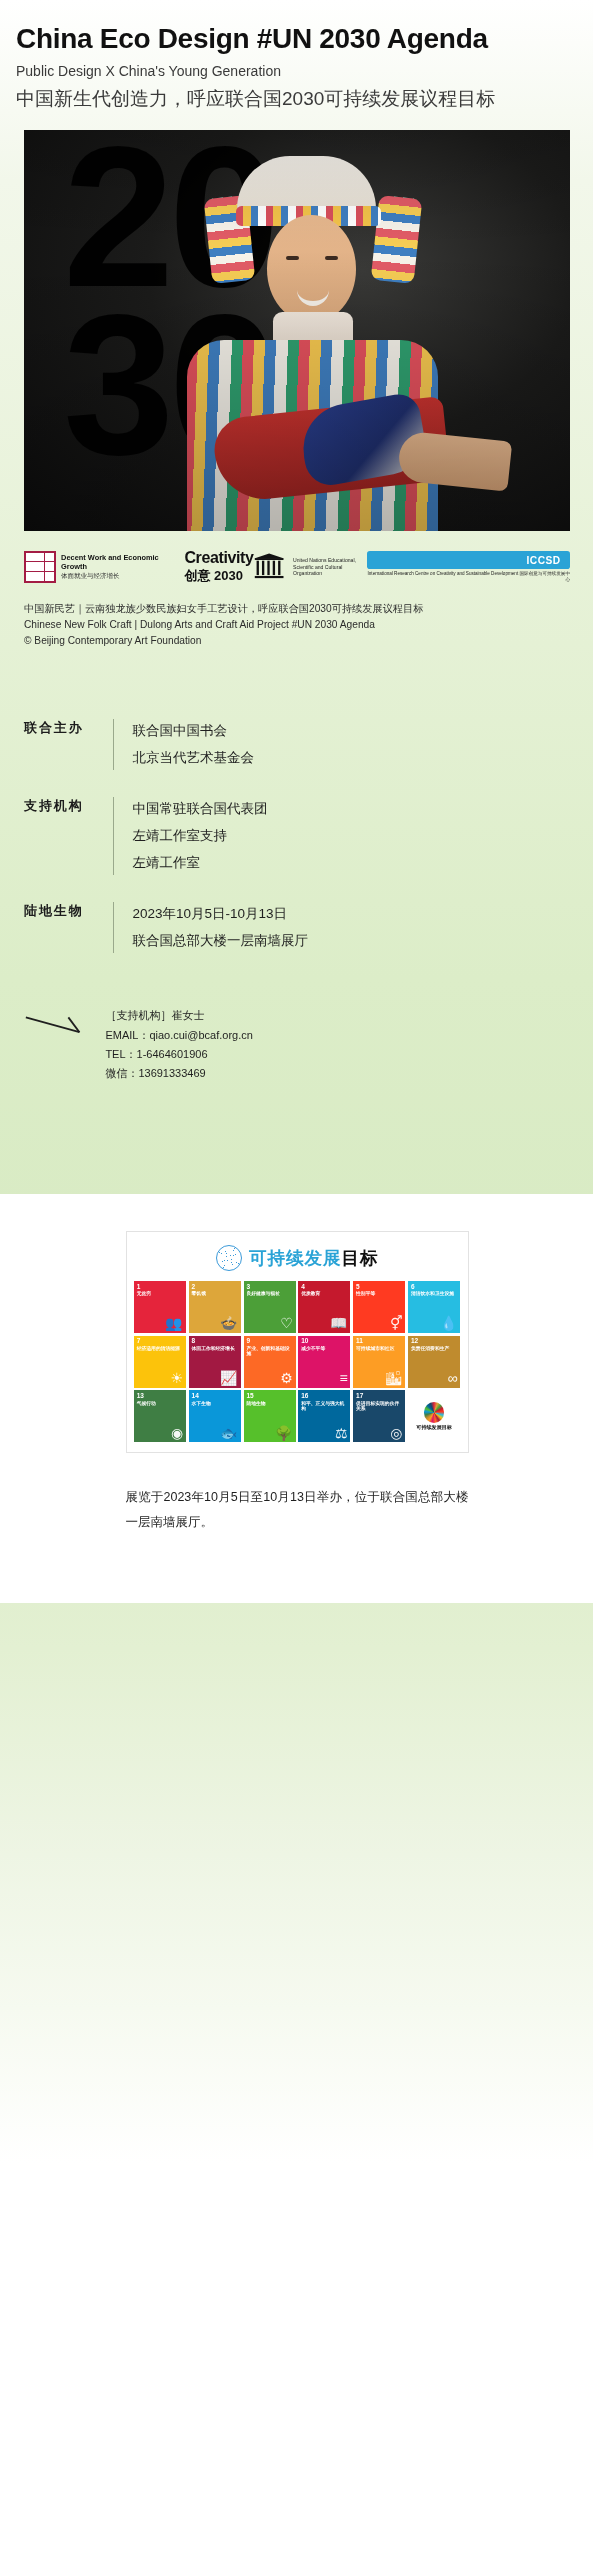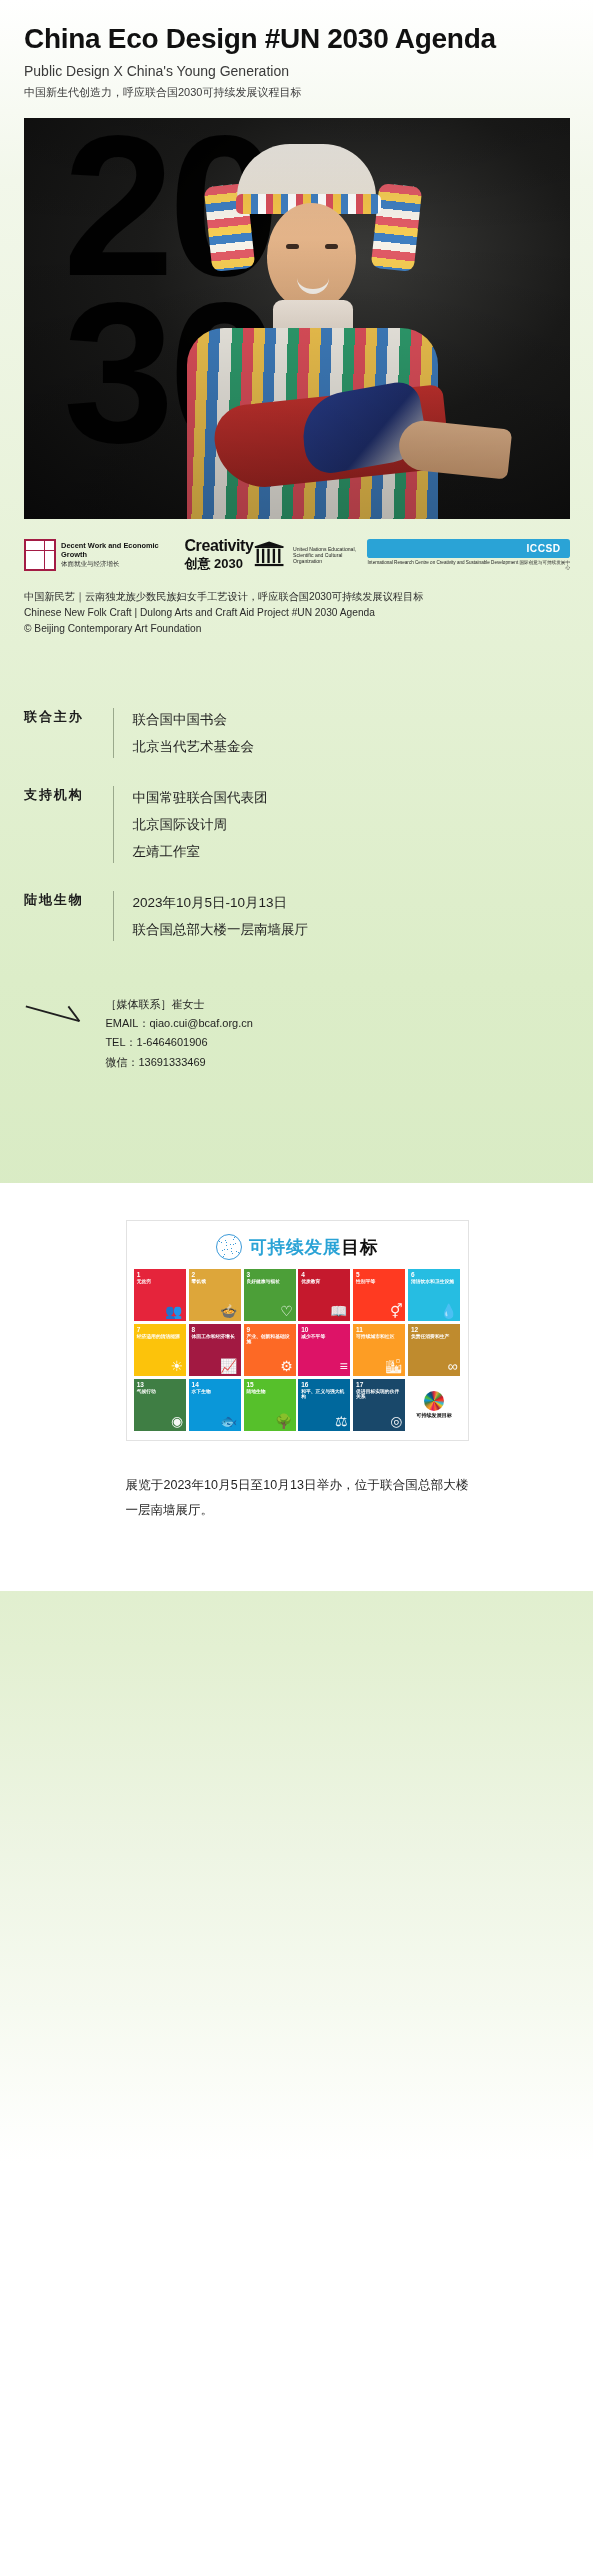--- a/index.html
+++ b/index.html
@@ -14,21 +14,21 @@
   }
   .page {
     width: 594px;
     min-height: 2576px;
     position: relative;
     background: linear-gradient(180deg, #ffffff 0%, #f2f7ea 7%, #e7f2d8 22%, #dcedc8 38%, #d7eac2 52%, #e3f0d2 64%, #eef5e4 72%, #f6faf0 78%, #ffffff 84%, #ffffff 100%);
   }
 
   
   .header {
-    padding: 24px 24px 0 24px;
+    padding: 24px 24px 0 16px;
   }
   .title-en {
     font-size: 28px;
     font-weight: bold;
     letter-spacing: -0.3px;
     color: #111111;
     line-height: 1.1;
     margin: 0 0 7.4px 0;
   }
   .title-cn {
@@ -39,21 +39,21 @@
     letter-spacing: 0.9px;
     margin: 0 0 20.4px 0;
   }
   .sub-en {
     font-size: 14px;
     color: #3a3a3a;
     line-height: 1.4;
     margin: 0 0 3.7px 0;
   }
   .sub-cn {
-    font-size: 11px;
+    font-size: 19px;
     color: #3a3a3a;
     line-height: 1.45;
     margin: 0 0 16.7px 0;
   }
 
   
   .hero {
     position: relative;
     width: 546px;
     height: 401px;
@@ -469,21 +469,21 @@
         <div>联合国中国书会</div>
         <div>北京当代艺术基金会</div>
       </div>
     </div>
 
     <div class="info-row">
       <div class="info-label">支持机构</div>
       <div class="info-sep"></div>
       <div class="info-values">
         <div>中国常驻联合国代表团</div>
-        <div>北京国际设计周</div>
+        <div>左靖工作室支持</div>
         <div>左靖工作室</div>
       </div>
     </div>
 
 
     <div class="info-row">
       <div class="info-label">陆地生物</div>
       <div class="info-sep"></div>
       <div class="info-values">
         <div>2023年10月5日-10月13日</div>
@@ -491,21 +491,21 @@
       </div>
     </div>
   </div>
 
   <div class="contact">
     <svg class="arrow" viewBox="0 0 66 40">
       <path d="M2 8 L60 24" stroke="#1f1f1f" stroke-width="2" fill="none"></path>
       <path d="M60 24 L48 8" stroke="#1f1f1f" stroke-width="2" fill="none"></path>
     </svg>
     <div class="contact-lines">
-      <div>［媒体联系］崔女士</div>
+      <div>［支持机构］崔女士</div>
       <div>EMAIL：qiao.cui@bcaf.org.cn</div>
       <div>TEL：1-6464601906</div>
       <div>微信：13691333469</div>
     </div>
   </div>
 
   <div class="bottom">
 
     <div class="sdg-poster">
       <div class="sdg-head">

